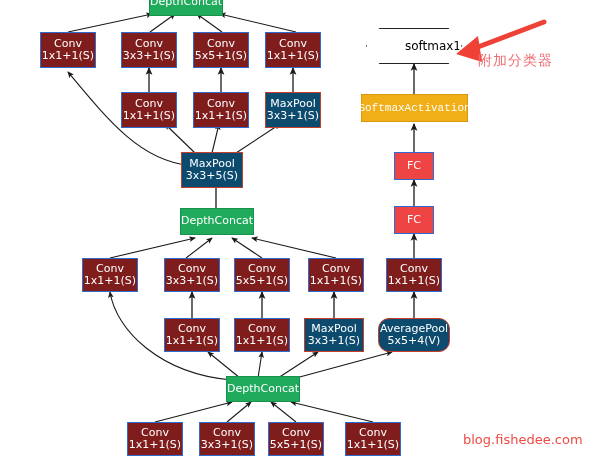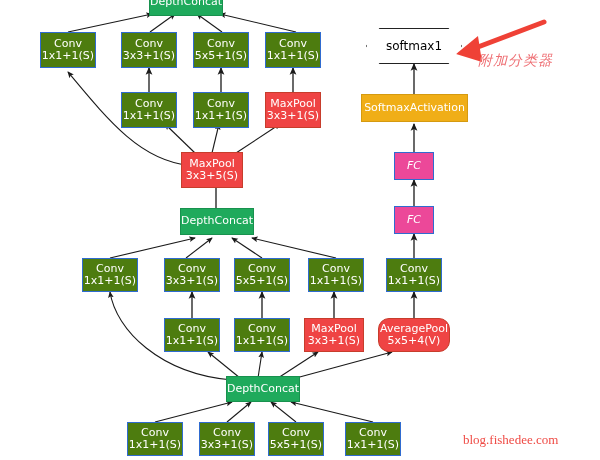--- a/index.html
+++ b/index.html
@@ -33,31 +33,31 @@
     justify-content: center;
     color: #ffffff;
     line-height: 1.12;
     text-align: center;
     white-space: nowrap;
     border: 1px solid rgba(0,0,0,0.12);
   }
   .node .l1 { font-size: 11px; }
   .node .l2 { font-size: 11px; text-align: center; }
   .node.single .l1 { font-size: 11px; }
-  .conv   { background: #4d7c0f; border-color: #2f6bd0; }
-  .pool   { background: #ef4444; border-color: #c73d2c; }
+  .conv   { background: #7f1d1d; border-color: #2f6bd0; }
+  .pool   { background: #0c4a6e; border-color: #c73d2c; }
   .concat { background: #1faa5c; border-color: #18914e; }
   .act    { background: #f0ae17; border-color: #d59a10; }
-  .fc     { background: #ec4899; border-color: #2f6bd0; font-style: italic; }
+  .fc     { background: #ef4444; border-color: #2f6bd0; }
   .softmax-node {
     position: absolute;
     box-sizing: border-box;
     display: flex;
     align-items: center;
-    justify-content: center;
+    justify-content: flex-end;
     color: #000000;
     font-size: 12px;
     background: #ffffff;
     border: 1px solid #222222;
     clip-path: polygon(14% 0%, 86% 0%, 100% 50%, 86% 100%, 14% 100%, 0% 50%);
   }
   .annotation {
     position: absolute;
     color: #ee6e73;
     font-size: 14px;
@@ -241,24 +241,24 @@
     <span class="l1">Conv</span>
     <span class="l2">1x1+1(S)</span>
   </div>
 
   <div class="node fc single" style="left:394px; top:206px; width:40px; height:28px;">
     <span class="l1">FC</span>
   </div>
   <div class="node fc single" style="left:394px; top:152px; width:40px; height:28px;">
     <span class="l1">FC</span>
   </div>
-  <div class="node act single" style="left:361px; top:94px; width:107px; height:28px;">
+  <div class="node act single" style="left:361px; top:94px; width:107px; height:28px;font-family:Liberation Mono, monospace;">
     <span class="l1">SoftmaxActivation</span>
   </div>
   <div class="softmax-node" style="left:366px; top:28px; width:96px; height:36px;">
     <span>softmax1</span>
   </div>
 
-  <div class="annotation" style="left:478px; top:52px;font-style:italic;">附加分类器</div>
-
-  <div class="watermark" style="left:463px; top:432px;font-family:Liberation Serif, serif;">blog.fishedee.com</div>
+  <div class="annotation" style="left:478px; top:52px;">附加分类器</div>
+
+  <div class="watermark" style="left:463px; top:432px;">blog.fishedee.com</div>
 
 </div>
 
 </body></html>

